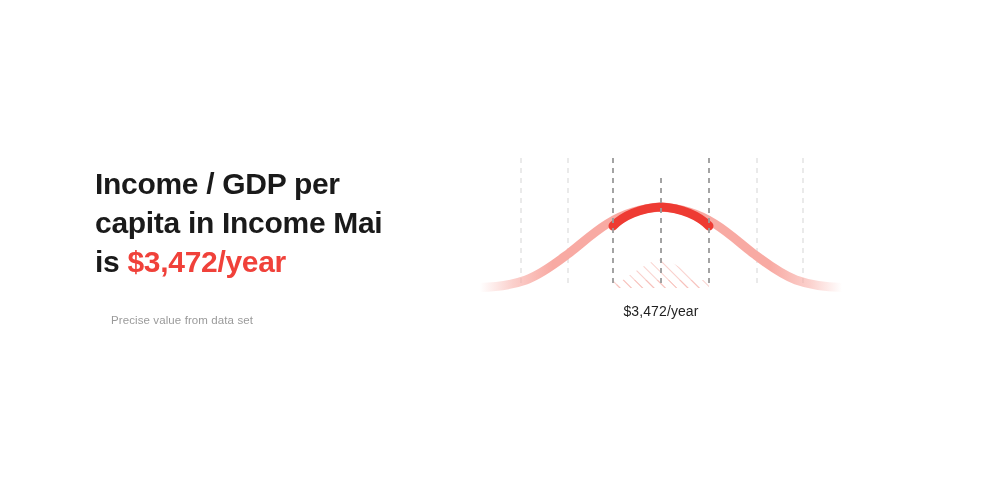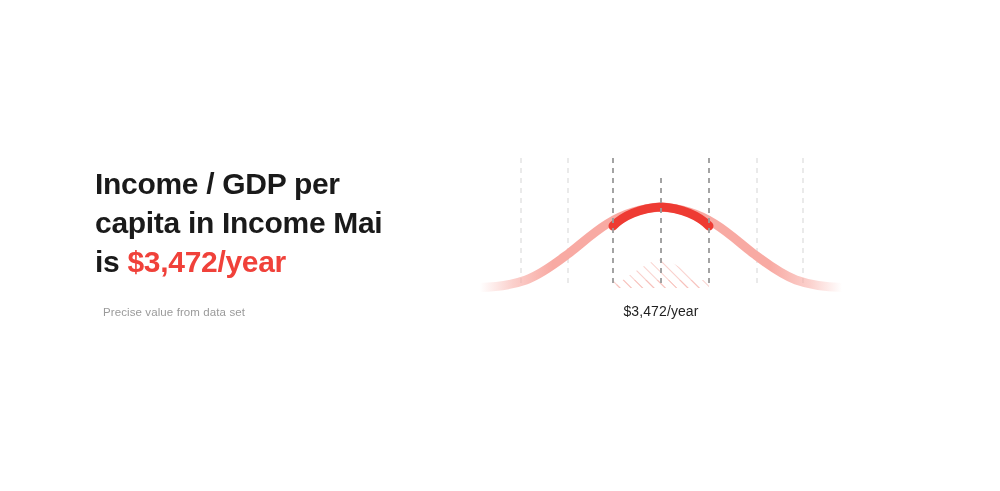--- a/index.html
+++ b/index.html
@@ -37,21 +37,21 @@
     letter-spacing: -0.3px;
     color: #1a1a1a;
     font-family: "Liberation Sans", sans-serif;
   }
 
   .headline .value {
     color: #f0413a;
   }
 
   .subtitle {
-    margin: 8px;
+    margin: 16px;
     padding-top: 16px;
     font-size: 11.5px;
     line-height: 15px;
     font-weight: 400;
     color: #9a9a9a;
     letter-spacing: 0.1px;
   }
 
   
   .chart {

